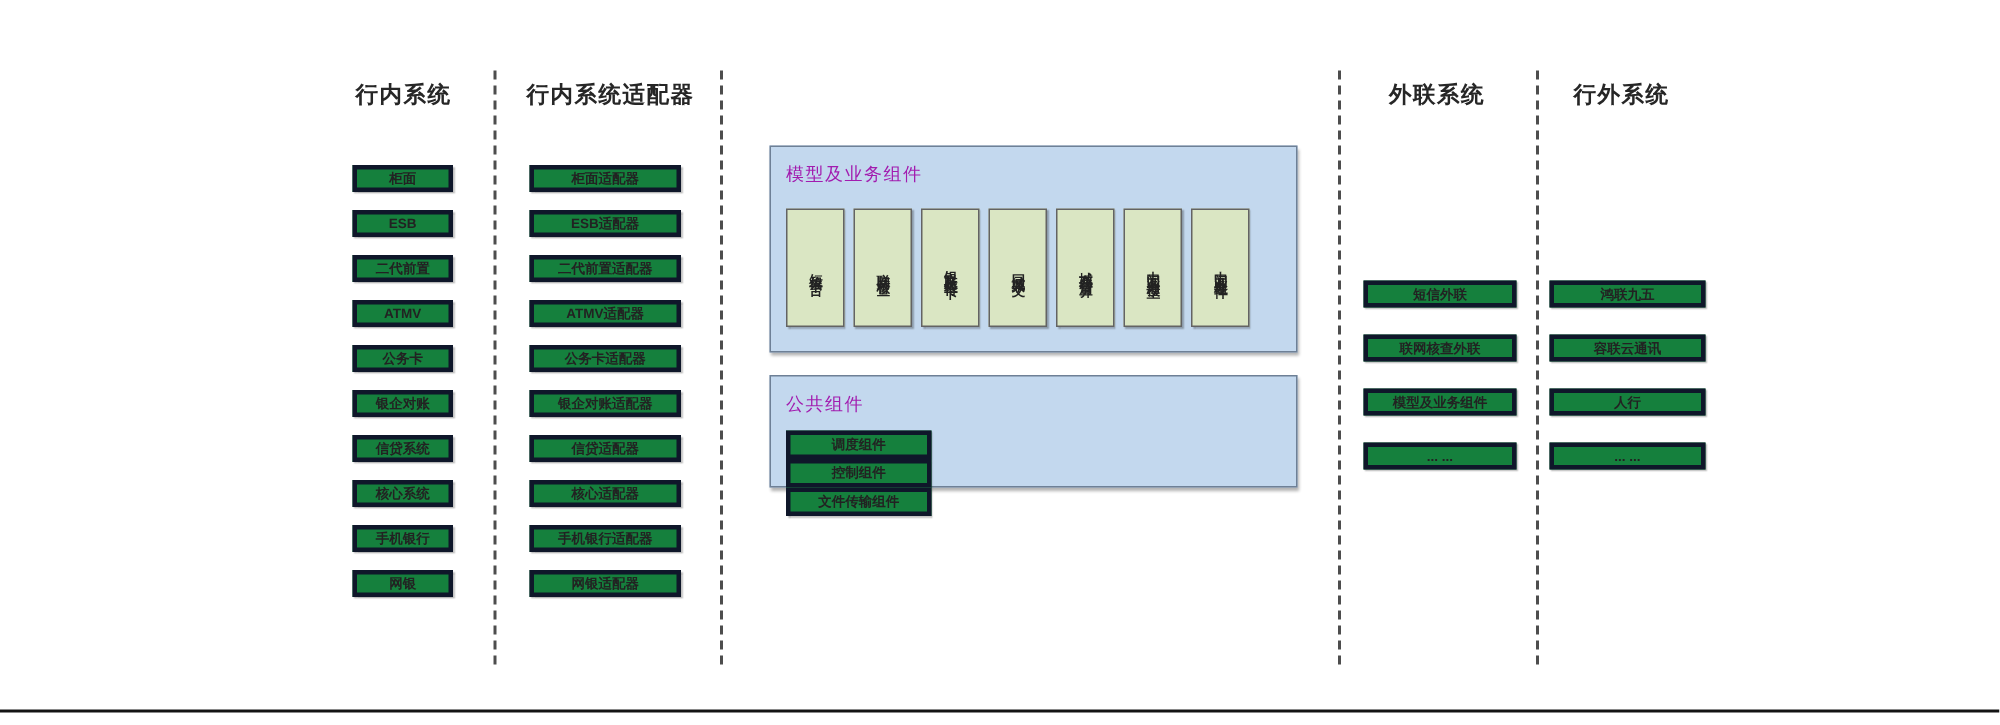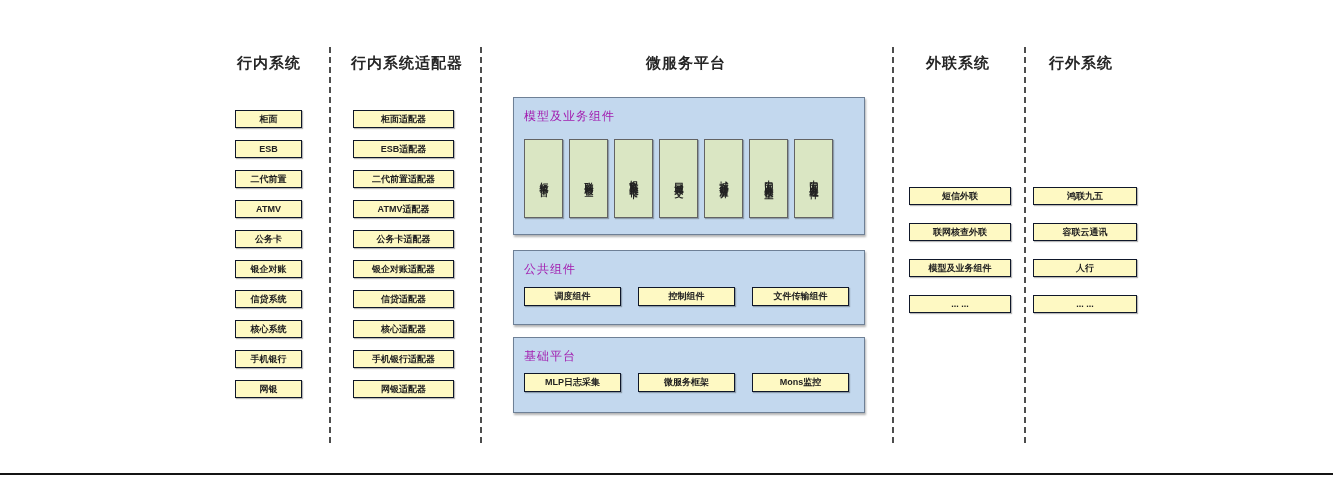--- a/index.html
+++ b/index.html
@@ -30,22 +30,22 @@
     color: #262626;
     letter-spacing: 1px;
     white-space: nowrap;
   }
   .list {
     position: absolute;
     display: flex;
     flex-direction: column;
   }
   .gbox {
-    background: #fef9c3;
-    border: 1px solid #0f172a;
+    background: #15803d;
+    border: 3px solid #0f172a;
     box-shadow: 1px 1px 1px rgba(0,0,0,0.28);
     box-sizing: border-box;
     height: 18px;
     display: flex;
     align-items: center;
     justify-content: center;
     font-size: 9px;
     font-weight: bold;
     color: #222222;
     white-space: nowrap;
@@ -91,21 +91,22 @@
     font-size: 9px;
     font-weight: bold;
     letter-spacing: 2px;
     color: #222222;
     flex: 0 0 auto;
   }
   .hrow {
     position: absolute;
     left: 10px;
     display: flex;
-    gap: 17px;
+    flex-direction: column;
+    font-family: Liberation Mono, monospace;
   }
   .hrow .gbox { width: 97px; height: 19px; }
   .bottom-line {
     position: absolute;
     left: 0;
     top: 473px;
     width: 1333px;
     height: 2px;
     background: #141414;
   }
@@ -115,21 +116,20 @@
 
 <div class="canvas">
 
   <div class="vline" style="left:329px"></div>
   <div class="vline" style="left:480px"></div>
   <div class="vline" style="left:892px"></div>
   <div class="vline" style="left:1024px"></div>
 
   <div class="col-title" style="left:194px">行内系统</div>
   <div class="col-title" style="left:332px">行内系统适配器</div>
-  <div class="col-title" style="left:611px">微服务平台</div>
   <div class="col-title" style="left:883px">外联系统</div>
   <div class="col-title" style="left:1006px">行外系统</div>
 
   <div class="list" style="left:235px; top:110px; width:67px; gap:12px">
       <div class="gbox">柜面</div>
       <div class="gbox">ESB</div>
       <div class="gbox">二代前置</div>
       <div class="gbox">ATMV</div>
       <div class="gbox">公务卡</div>
       <div class="gbox">银企对账</div>
@@ -167,28 +167,20 @@
 
   <div class="bluebox" style="top:250px; height:75px">
     <div class="group-label">公共组件</div>
     <div class="hrow" style="top:36px">
         <div class="gbox">调度组件</div>
         <div class="gbox">控制组件</div>
         <div class="gbox">文件传输组件</div>
       </div>
   </div>
 
-  <div class="bluebox" style="top:337px; height:76px">
-    <div class="group-label">基础平台</div>
-    <div class="hrow" style="top:35px">
-        <div class="gbox">MLP日志采集</div>
-        <div class="gbox">微服务框架</div>
-        <div class="gbox">Mons监控</div>
-      </div>
-  </div>
 
   <div class="list" style="left:909px; top:187px; width:102px; gap:18px">
       <div class="gbox">短信外联</div>
       <div class="gbox">联网核查外联</div>
       <div class="gbox">模型及业务组件</div>
       <div class="gbox">... ...</div>
     </div>
 
   <div class="list" style="left:1033px; top:187px; width:104px; gap:18px">
       <div class="gbox">鸿联九五</div>

